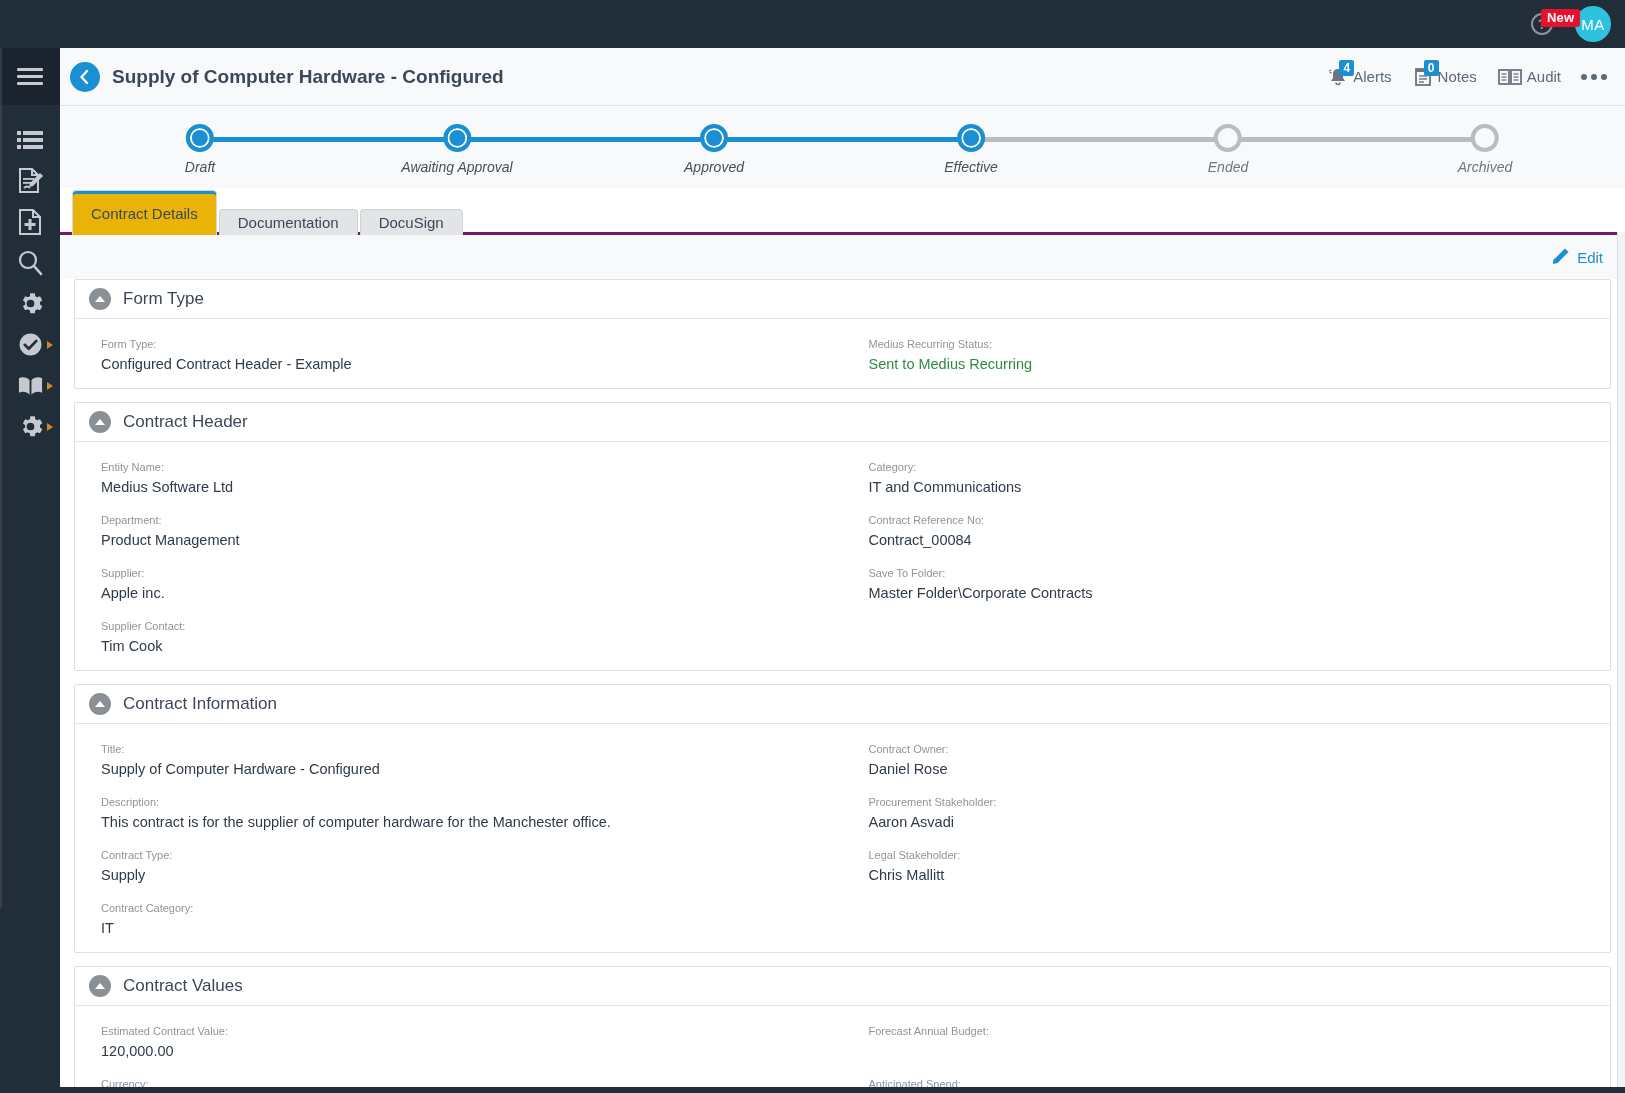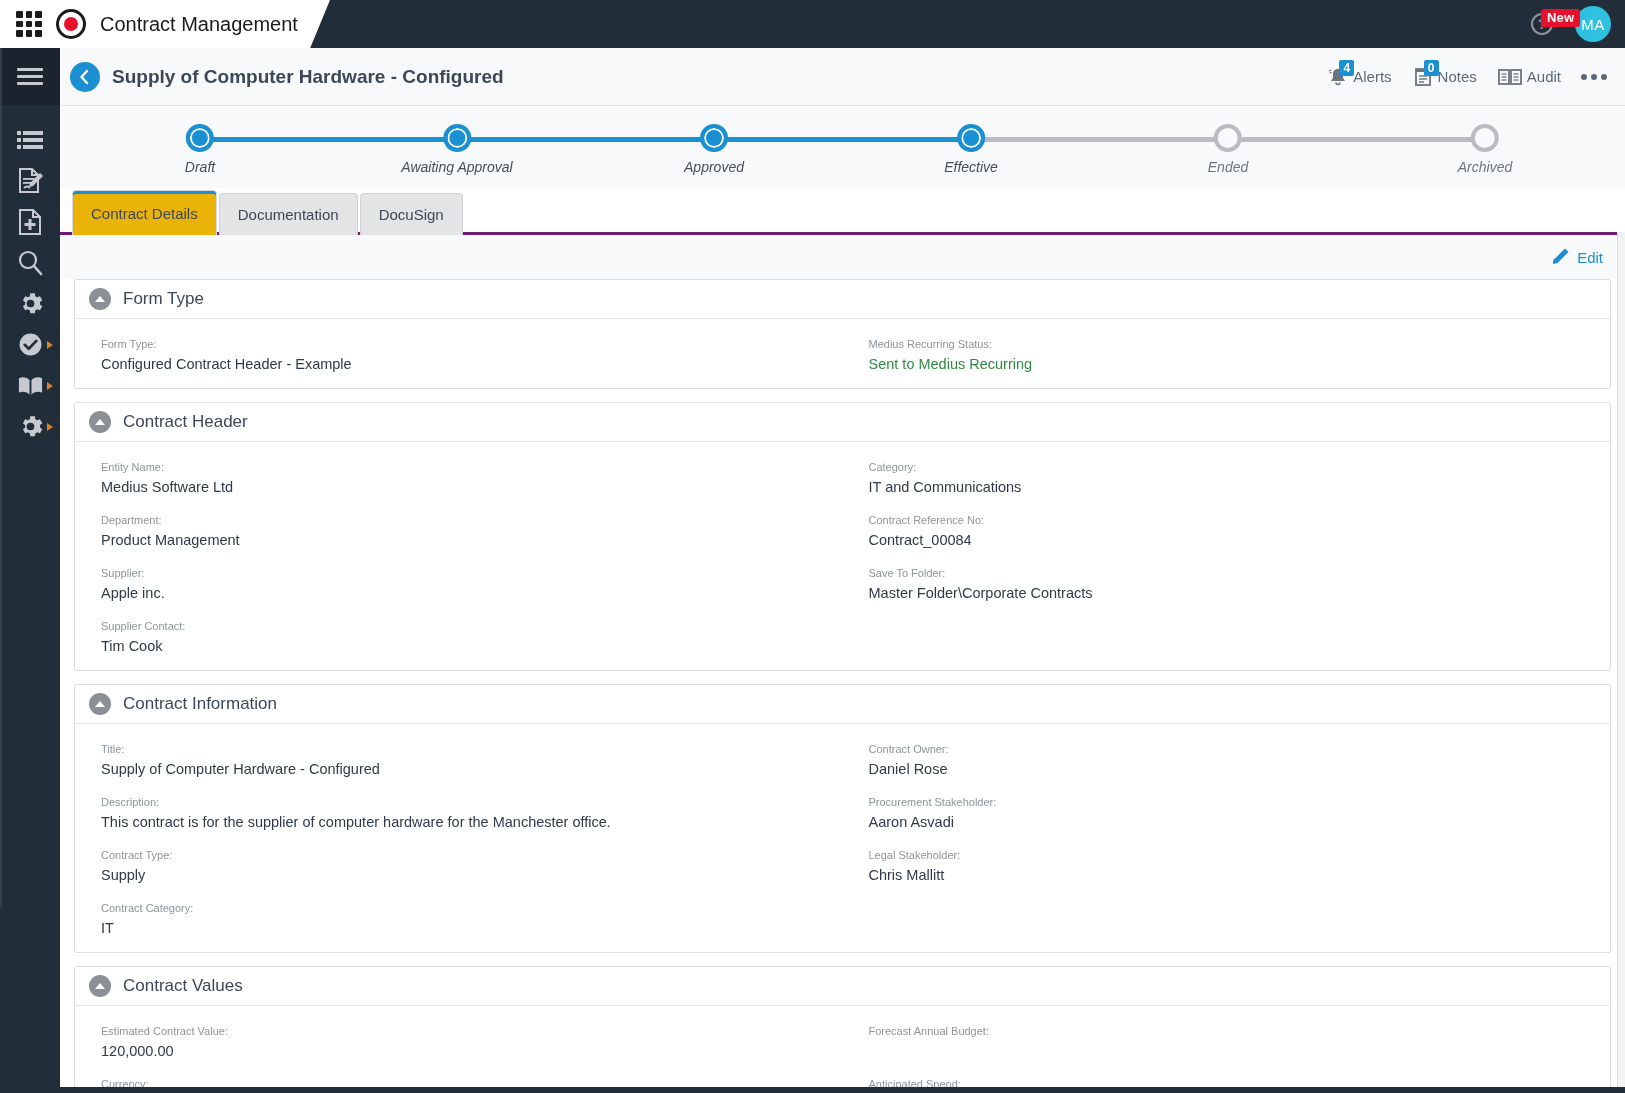--- a/index.html
+++ b/index.html
@@ -110,21 +110,21 @@
     width:28px; height:28px; border-radius:50%; margin:0 auto;
     border:4px solid #b9bdc1; background:#f7f9fa; box-sizing:border-box;
   }
   .step.done .node { border-color:#1a8fd1; background:#1a8fd1; box-shadow: inset 0 0 0 2px #f7f9fa; }
   .step .slbl { margin-top:7px; font-size:14px; color:#6b7782; white-space:nowrap;}
   .step.done .slbl { color:#44505c; }
 
   
   .tabs { position:absolute; left:72px; top:190px; display:flex; align-items:flex-end; z-index:3;}
   .tab {
-    height:42px; padding:0 18px; display:flex; align-items:center;
+    height:26px; padding:0 18px; display:flex; align-items:center;
     font-size:15px; color:#3c4858; background:#e2e4e6;
     border:1px solid #cfd3d6; border-bottom:none;
     border-radius:4px 4px 0 0; margin-right:2px; cursor:pointer; white-space:nowrap;
   }
   .tab.active {
     background:#eab308; border-color:#d6dadd; color:#3c4858;
     box-shadow: inset 0 3px 0 0 #1a8fd1;
     height:45px;
   }
 
@@ -165,37 +165,20 @@
   .f-value.green { color:#2e8b40; }
   .bottombar { position:absolute; left:0; bottom:0; width:1625px; height:6px; background:#222d3a;}
   .scroll-rail { position:absolute; right:0; top:232px; width:8px; height:861px; background:#f1f3f4; border-left:1px solid #dcdfe2;}
 </style>
 </head>
 <body>
 
 <div class="app">
 
   <div class="topbar">
-    <div class="brand-tab">
-      <div class="grid-icon">
-        <i></i>
-          <i></i>
-          <i></i>
-          <i></i>
-          <i></i>
-          <i></i>
-          <i></i>
-          <i></i>
-          <i></i>
-      </div>
-      <div class="logo-circle">
-        <span class="logo-dot"></span>
-      </div>
-      <div class="brand-title">Contract Management</div>
-    </div>
 
     <div class="topbar-right">
       <div class="help-wrap">
         <div class="help-icon">?</div>
         <div class="new-badge">New</div>
       </div>
       <div class="avatar">MA</div>
     </div>
   </div>
 

